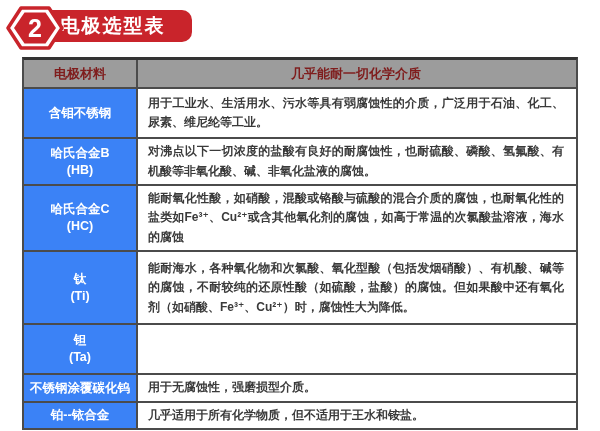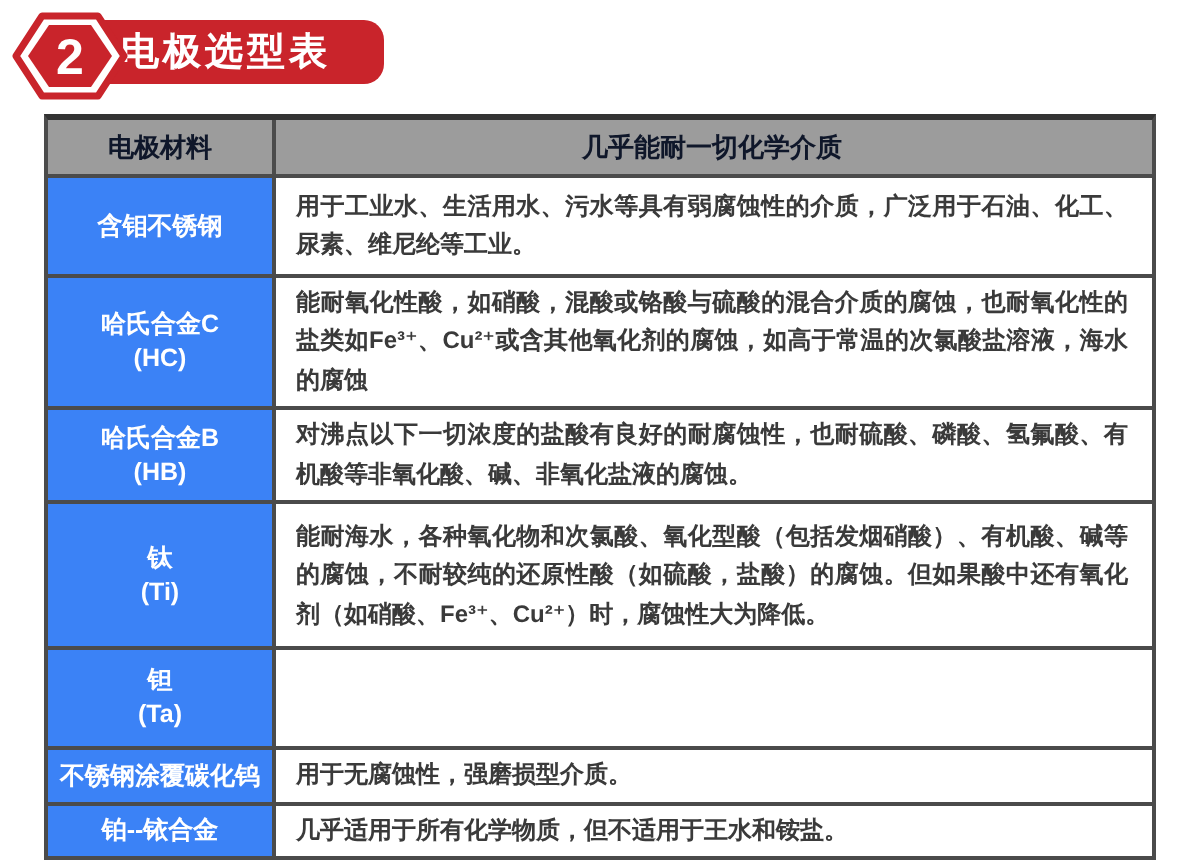--- a/index.html
+++ b/index.html
@@ -48,21 +48,21 @@
     display:flex;align-items:center;
     padding:3px 12px 3px 10px;
     font-size:12px;font-weight:600;color:#3a3a3a;
     line-height:1.62;
     text-align:justify;
     box-sizing:border-box;
   }
   .row-head .cell-l,
   .row-head .cell-r{
     background:#9c9c9c;
-    color:#0f172a;font-weight:bold;
+    color:#7f1d1d;font-weight:bold;
     justify-content:center;text-align:center;
     font-size:13px;
   }
   .h-head{min-height:25px;}
   .h-r1{min-height:48px;}
   .h-r2{min-height:45px;}
   .h-r3{min-height:64px;}
   .h-r4{min-height:71px;}
   .h-r5{min-height:48px;}
   .h-r6{min-height:24px;}
@@ -89,34 +89,34 @@
     <div class="cell-r">几乎能耐一切化学介质</div>
   </div>
 
   <div class="row h-r1">
     <div class="cell-l">
       <div>含钼不锈钢</div>
     </div>
     <div class="cell-r">用于工业水、生活用水、污水等具有弱腐蚀性的介质，广泛用于石油、化工、尿素、维尼纶等工业。</div>
   </div>
 
+  <div class="row h-r2">
+    <div class="cell-l">
+      <div>哈氏合金B</div>
+      <div>(HB)</div>
+    </div>
+    <div class="cell-r">对沸点以下一切浓度的盐酸有良好的耐腐蚀性，也耐硫酸、磷酸、氢氟酸、有机酸等非氧化酸、碱、非氧化盐液的腐蚀。</div>
+  </div>
+
   <div class="row h-r3">
     <div class="cell-l">
       <div>哈氏合金C</div>
       <div>(HC)</div>
     </div>
     <div class="cell-r">能耐氧化性酸，如硝酸，混酸或铬酸与硫酸的混合介质的腐蚀，也耐氧化性的盐类如Fe³⁺、Cu²⁺或含其他氧化剂的腐蚀，如高于常温的次氯酸盐溶液，海水的腐蚀</div>
-  </div>
-
-  <div class="row h-r2">
-    <div class="cell-l">
-      <div>哈氏合金B</div>
-      <div>(HB)</div>
-    </div>
-    <div class="cell-r">对沸点以下一切浓度的盐酸有良好的耐腐蚀性，也耐硫酸、磷酸、氢氟酸、有机酸等非氧化酸、碱、非氧化盐液的腐蚀。</div>
   </div>
 
   <div class="row h-r4">
     <div class="cell-l">
       <div>钛</div>
       <div>(Ti)</div>
     </div>
     <div class="cell-r">能耐海水，各种氧化物和次氯酸、氧化型酸（包括发烟硝酸）、有机酸、碱等的腐蚀，不耐较纯的还原性酸（如硫酸，盐酸）的腐蚀。但如果酸中还有氧化剂（如硝酸、Fe³⁺、Cu²⁺）时，腐蚀性大为降低。</div>
   </div>
 

